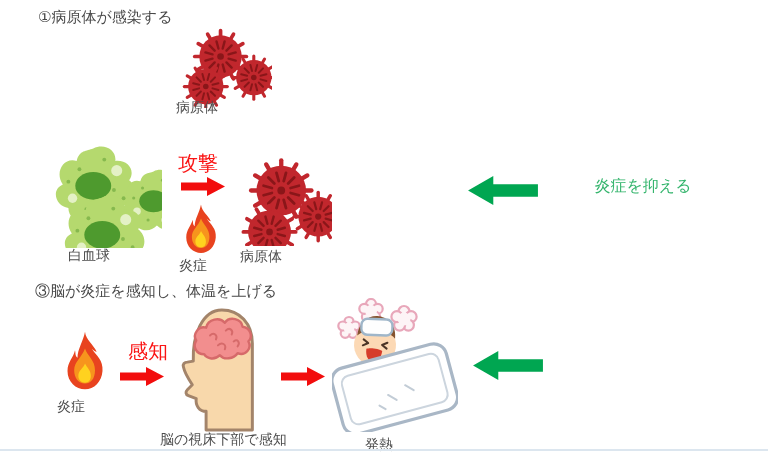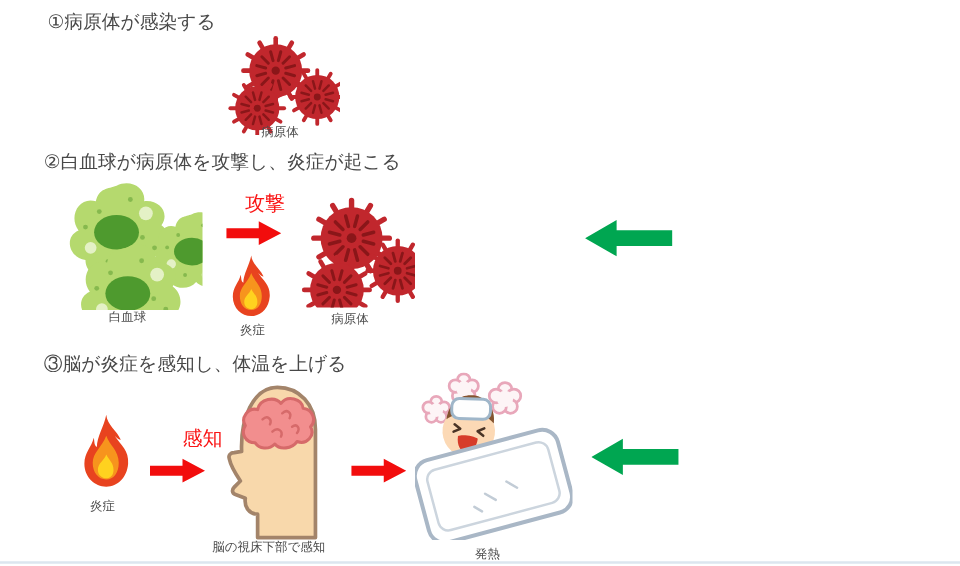--- a/index.html
+++ b/index.html
@@ -2,22 +2,22 @@
 <html><head>
 <meta charset="utf-8">
 <style>
   html,body{margin:0;padding:0;background:#fff;}
   .stage{
     position:relative;width:768px;height:453px;background:#ffffff;overflow:hidden;
     font-family:"Liberation Sans","DejaVu Sans",sans-serif;color:#484848;
   }
   .abs{position:absolute;}
   .heading{font-size:15px;color:#484848;white-space:nowrap;}
-  .lb{font-size:10px;color:#4d4d4d;text-align:center;white-space:nowrap;}
-  .redlab{font-size:16px;color:#fa1414;text-align:right;white-space:nowrap;line-height:17px;}
+  .lb{font-size:14px;color:#4d4d4d;white-space:nowrap;}
+  .redlab{font-size:20px;color:#fa1414;text-align:left;white-space:nowrap;line-height:17px;}
   .green-note{font-size:16px;line-height:22px;color:#35b56d;text-align:center;white-space:nowrap;}
   svg{display:block;}
   .defs{position:absolute;width:0;height:0;}
 </style>
 </head>
 <body>
 
 <svg class="defs" aria-hidden="true">
   <defs>
     <symbol id="sym-virus" viewBox="0 0 64 64">
@@ -149,34 +149,33 @@
       </g>
     <g transform="translate(1,36) scale(0.6)">
         <use href="#sym-virus"></use>
       </g>
     <g transform="translate(49,27) scale(0.6)">
         <use href="#sym-virus"></use>
       </g>
   </svg>
   <div class="abs lb" style="left:176px;top:99px;width:96px;">病原体</div>
 
-  <div class="abs heading" style="left:35px;top:120px;">②白血球が病原体を攻撃し、炎症が起こる</div>
 
   <svg class="abs" style="left:42px;top:144px;" width="120" height="104" viewBox="0 0 120 104">
     <g transform="translate(3,-1) scale(0.85)">
         <use href="#sym-wbc"></use>
       </g>
     <g transform="translate(73,23) scale(0.68)">
         <use href="#sym-wbc"></use>
       </g>
     <g transform="translate(12,48) scale(0.85)">
         <use href="#sym-wbc"></use>
       </g>
   </svg>
-  <div class="abs lb" style="left:57px;top:247px;width:90px;">白血球</div>
+  <div class="abs lb" style="left:68px;top:247px;width:90px;">白血球</div>
 
   <div class="abs redlab" style="left:178px;top:155px;width:50px;">攻撃</div>
   <svg class="abs" style="left:181px;top:176px;" width="44" height="21" viewBox="0 0 44 21" fill="#f20d0d">
       <use href="#sym-arrow-r"></use>
     </svg>
 
   <svg class="abs" style="left:179px;top:203px;" width="44" height="52" viewBox="0 0 60 74">
       <use href="#sym-flame"></use>
     </svg>
   <div class="abs lb" style="left:179px;top:257px;width:46px;">炎症</div>
@@ -191,20 +190,21 @@
     <g transform="translate(52,35) scale(0.6)">
         <use href="#sym-virus"></use>
       </g>
   </svg>
   <div class="abs lb" style="left:240px;top:248px;width:80px;">病原体</div>
 
   <svg class="abs" style="left:467px;top:174px;" width="72" height="33" viewBox="0 0 72 34" fill="#00a651">
       <use href="#sym-arrow-l"></use>
     </svg>
   <div class="abs green-note" style="left:548px;top:175px;width:190px;">
+    <div>炎症を抑える</div>
   </div>
 
   <div class="abs heading" style="left:35px;top:282px;font-family:Liberation Mono, monospace;">③脳が炎症を感知し、体温を上げる</div>
 
   <svg class="abs" style="left:60px;top:326px;" width="50" height="70" viewBox="0 0 60 74">
       <use href="#sym-flame"></use>
     </svg>
   <div class="abs lb" style="left:57px;top:398px;width:50px;">炎症</div>
 
   <div class="abs redlab" style="left:128px;top:343px;width:50px;">感知</div>

